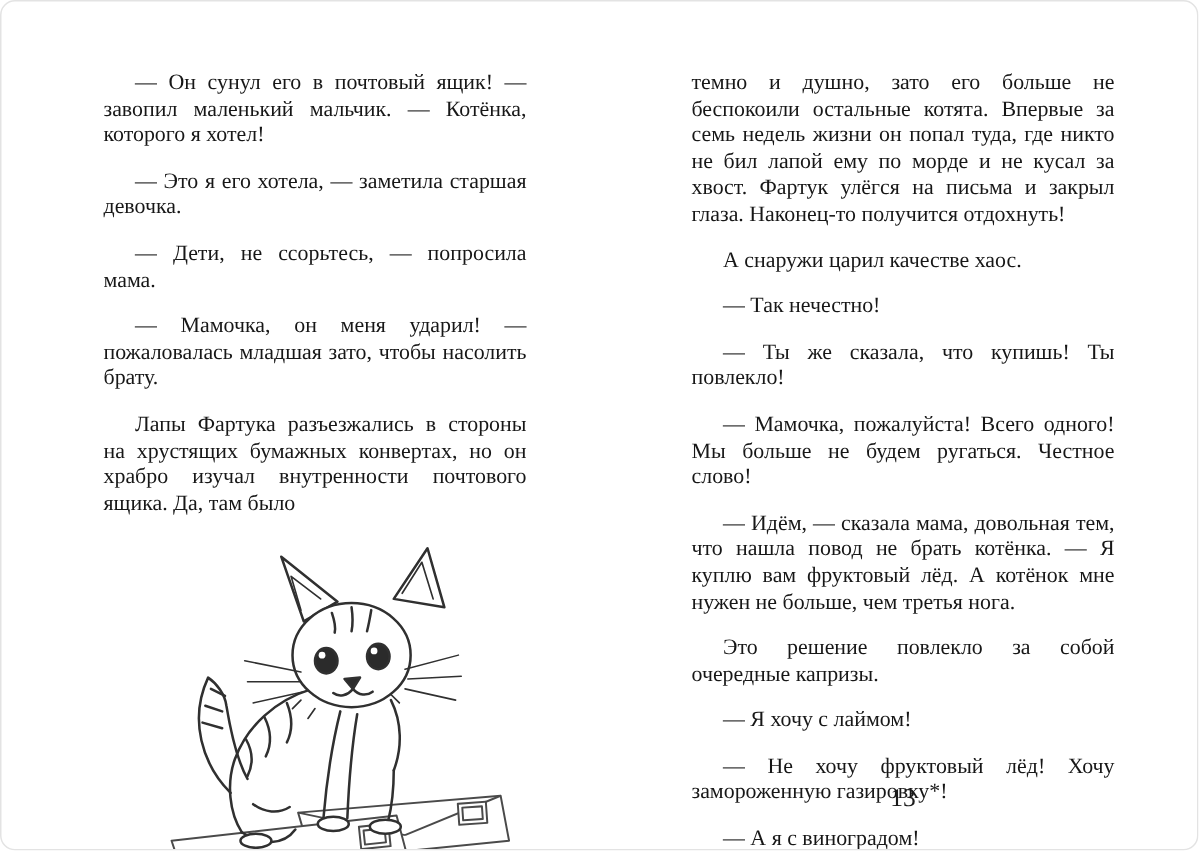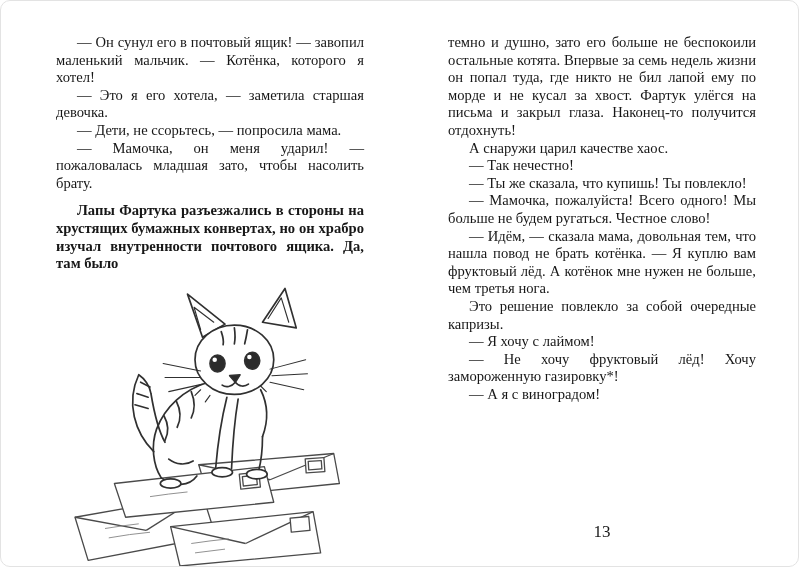--- a/index.html
+++ b/index.html
@@ -27,23 +27,23 @@
 
   .col {
     width: 308px;
     font-size: 14.6px;
     line-height: 17.6px;
     text-align: justify;
     hyphens: auto;
     -webkit-hyphens: auto;
   }
 
-  .col p { margin: 0; text-indent: 21px; }
+  .col p { margin: 13px; text-indent: 21px; }
   .col p.cont { text-indent: 0; }
-  .col p.section-gap { margin-top: 10px; font-weight: bold; }
+  .col p.section-gap { margin-top: 10px; }
 
   .illustration {
     width: 300px;
     margin: 8px auto 0 auto;
   }
   .illustration svg { display: block; width: 100%; height: auto; }
 
   .footnote-block { margin-top: 10px; }
   .footnote-rule {
     width: 74px;

